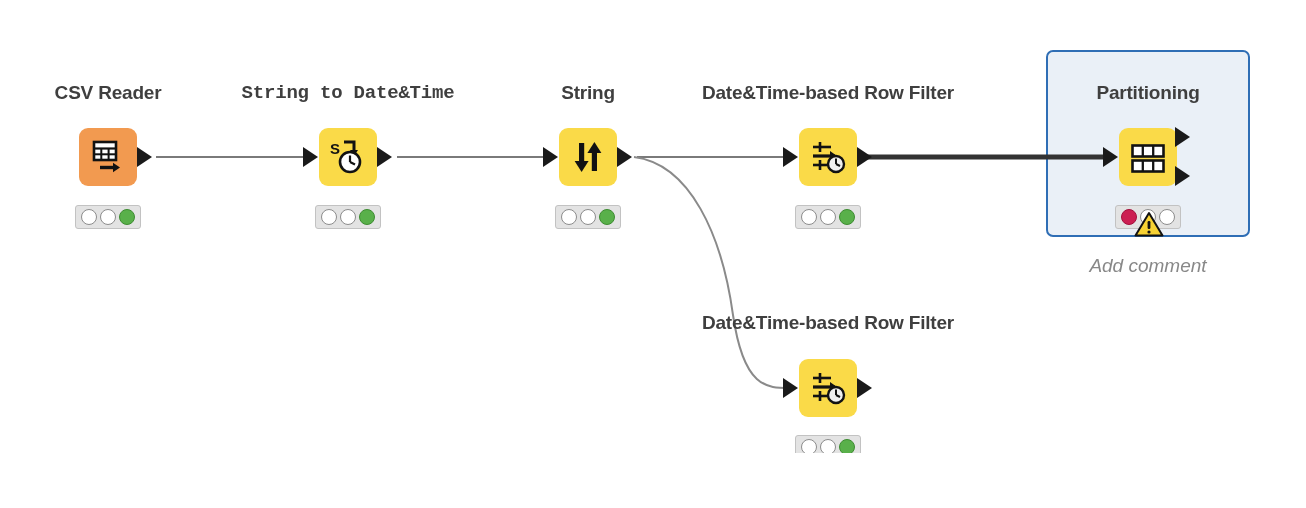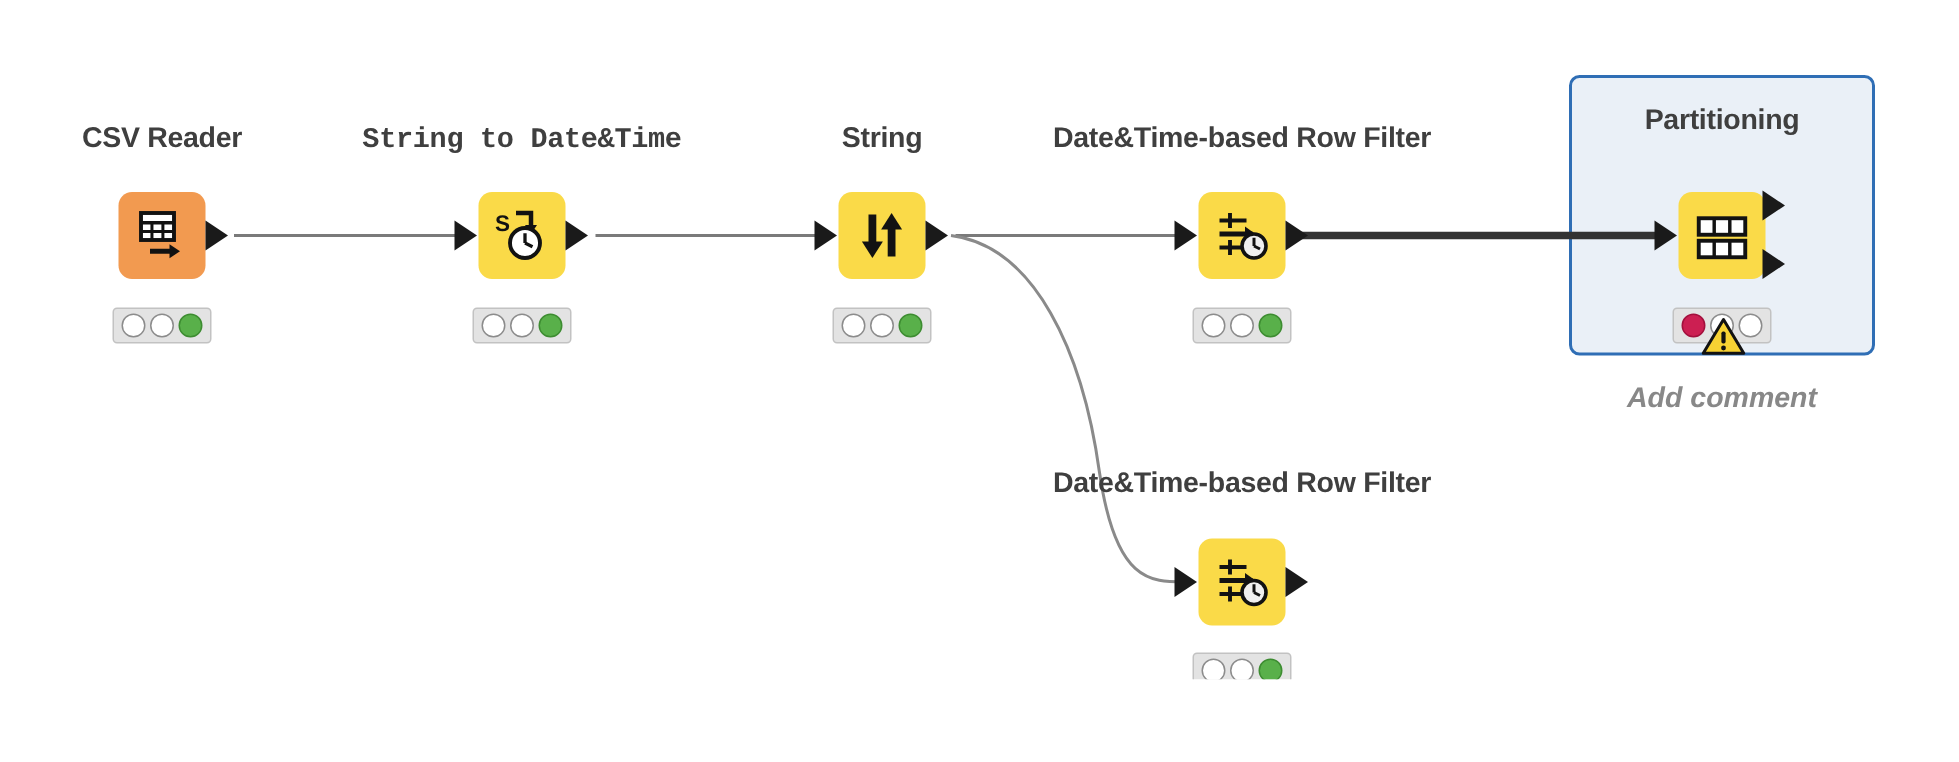--- a/index.html
+++ b/index.html
@@ -104,21 +104,20 @@
   }
 
   
   .node-comment {
     position: absolute;
     font-size: 19px;
     font-style: italic;
     color: #888888;
     white-space: nowrap;
     transform: translateX(-50%);
-    font-weight: bold;
   }
 
   
   .icon-svg { display: block; }
 </style>
 </head>
 <body>
 
 <div id="canvas">
 
@@ -234,21 +233,21 @@
     </div>
 
     <div class="status-bar" style="left:828px; top:205px;">
       <span class="light white"></span>
       <span class="light white"></span>
       <span class="light green"></span>
     </div>
   </div>
 
   <div class="node">
-    <div class="node-title" style="left:1148px; top:70px;">Partitioning</div>
+    <div class="node-title" style="left:1148px; top:82px;">Partitioning</div>
 
     <div class="node-body yellow" style="left:1119px; top:128px;">
       <span>
         <svg class="icon-svg" width="40" height="38" viewBox="0 0 40 38">
 
           <rect x="4.5" y="7.5" width="31" height="11" fill="#ffffff" stroke="#121212" stroke-width="2.6"></rect>
           <line x1="14.8" y1="7.5" x2="14.8" y2="18.5" stroke="#121212" stroke-width="2.3"></line>
           <line x1="25.2" y1="7.5" x2="25.2" y2="18.5" stroke="#121212" stroke-width="2.3"></line>
 
           <rect x="4.5" y="22.5" width="31" height="11" fill="#ffffff" stroke="#121212" stroke-width="2.6"></rect>

